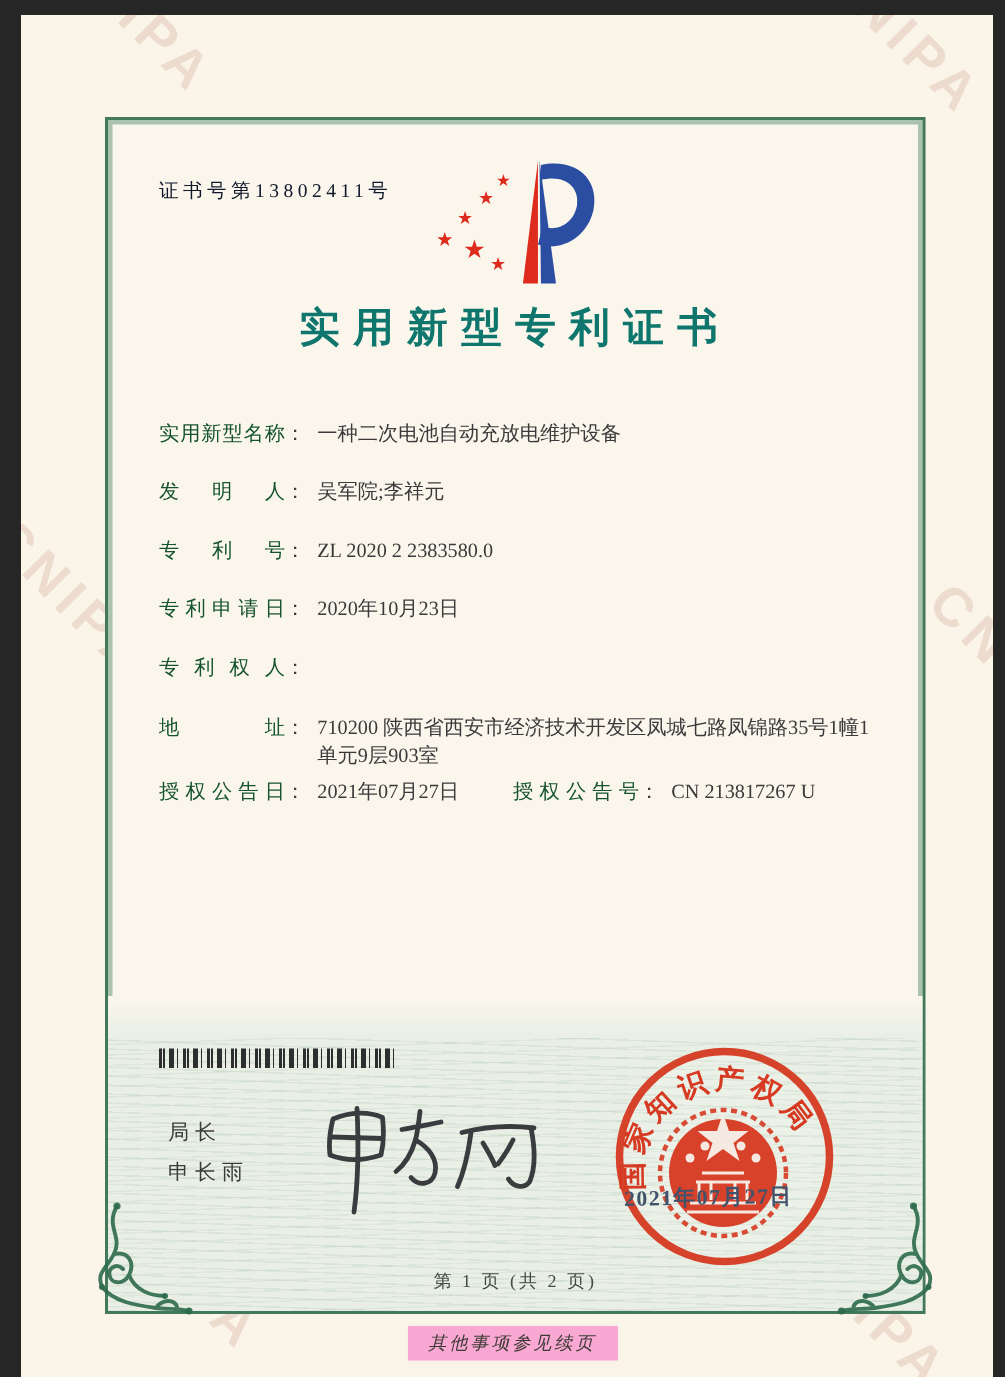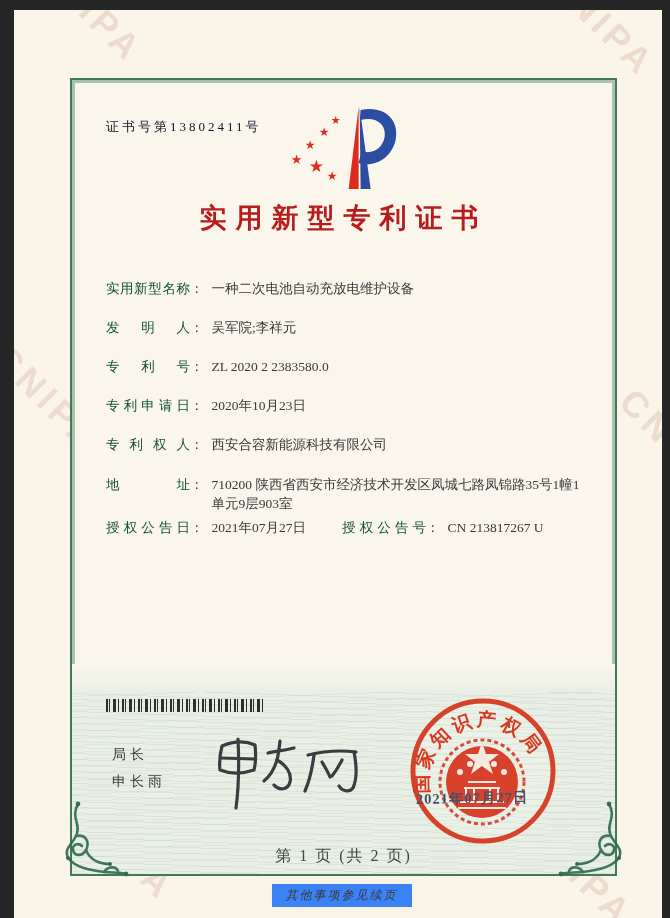--- a/index.html
+++ b/index.html
@@ -30,21 +30,21 @@
     position:absolute;left:34px;top:38px;
     font-size:13px;letter-spacing:3px;color:#0f172a;
   }
   .qr{
     position:absolute;left:526px;top:106px;width:70px;height:70px;
     background:#ffffff;padding:4px;box-sizing:border-box;
   }
   .logo{position:absolute;left:50%;top:24px;transform:translateX(-52%);}
   .title{
     position:absolute;left:0;top:120px;width:100%;text-align:center;
-    font-size:27px;font-weight:bold;letter-spacing:9px;color:#b91c1c;
+    font-size:27px;font-weight:bold;letter-spacing:9px;color:#0f766e;
   }
   .fields{position:absolute;left:34px;top:200px;width:479px;font-size:13.5px;color:#3a3a3a;}
   .frow{display:flex;margin-bottom:21px;line-height:18px;}
   .flabel{
     display:inline-block;width:84px;flex:0 0 84px;
     text-align:justify;text-align-last:justify;color:#14532d;
   }
   .fcolon{flex:0 0 auto;margin-right:8px;color:#3a3a3a;}
   .fvalue{flex:0 1 auto;}
   .frow-addr{margin-bottom:6px;line-height:19px;}
@@ -77,28 +77,28 @@
   .signer-title{position:absolute;left:40px;top:54px;font-size:14px;letter-spacing:4px;color:#3b3b3b;font-family:Liberation Serif, serif;}
   .signer-name{position:absolute;left:40px;top:81px;font-size:14px;letter-spacing:4px;color:#3b3b3b;}
   .signature{position:absolute;left:136px;top:40px;}
   .seal{position:absolute;left:336px;top:4px;}
   .seal-date{
     position:absolute;left:344px;top:97px;font-size:14.5px;font-weight:bold;
     color:#41526b;letter-spacing:1px;transform:rotate(-1deg);
   }
   .page-info{
     position:absolute;left:0;top:154px;width:100%;text-align:center;
-    font-size:16px;color:#3f4a42;letter-spacing:2px;font-family:Liberation Serif, serif;
+    font-size:12px;color:#3f4a42;letter-spacing:2px;font-family:Liberation Serif, serif;
   }
   .flourish{position:absolute;width:90px;height:90px;}
   .flourish.bl{left:-12px;bottom:-14px;}
   .flourish.br{right:-12px;bottom:-14px;transform:scaleX(-1);}
   .footer-note-wrap{position:absolute;left:56px;top:874px;width:543px;text-align:center;}
   .footer-note{
-    display:inline-block;background:#3b82f6;padding:3px 14px;
+    display:inline-block;background:#f9a8d4;padding:3px 14px;
     font-size:12px;font-style:italic;color:#3b3a32;letter-spacing:2px;
     box-shadow:0 0 4px rgba(0,0,0,0.04);
   }
 </style>
 </head>
 <body>
 
 <div class="page">
 
   <span class="wm" style="left:8px;top:-22px;">CNIPA</span>
@@ -198,21 +198,20 @@
         <span class="fvalue">ZL 2020 2 2383580.0</span>
       </div>
       <div class="frow">
         <span class="flabel">专利申请日</span>
           <span class="fcolon">：</span>
         <span class="fvalue">2020年10月23日</span>
       </div>
       <div class="frow">
         <span class="flabel">专利权人</span>
           <span class="fcolon">：</span>
-        <span class="fvalue">西安合容新能源科技有限公司</span>
       </div>
       <div class="frow frow-addr">
         <span class="flabel">地址</span>
           <span class="fcolon">：</span>
         <span class="fvalue">710200 陕西省西安市经济技术开发区凤城七路凤锦路35号1幢1单元9层903室</span>
       </div>
       <div class="frow">
         <span class="flabel">授权公告日</span>
           <span class="fcolon">：</span>
         <span class="fvalue">2021年07月27日</span>

